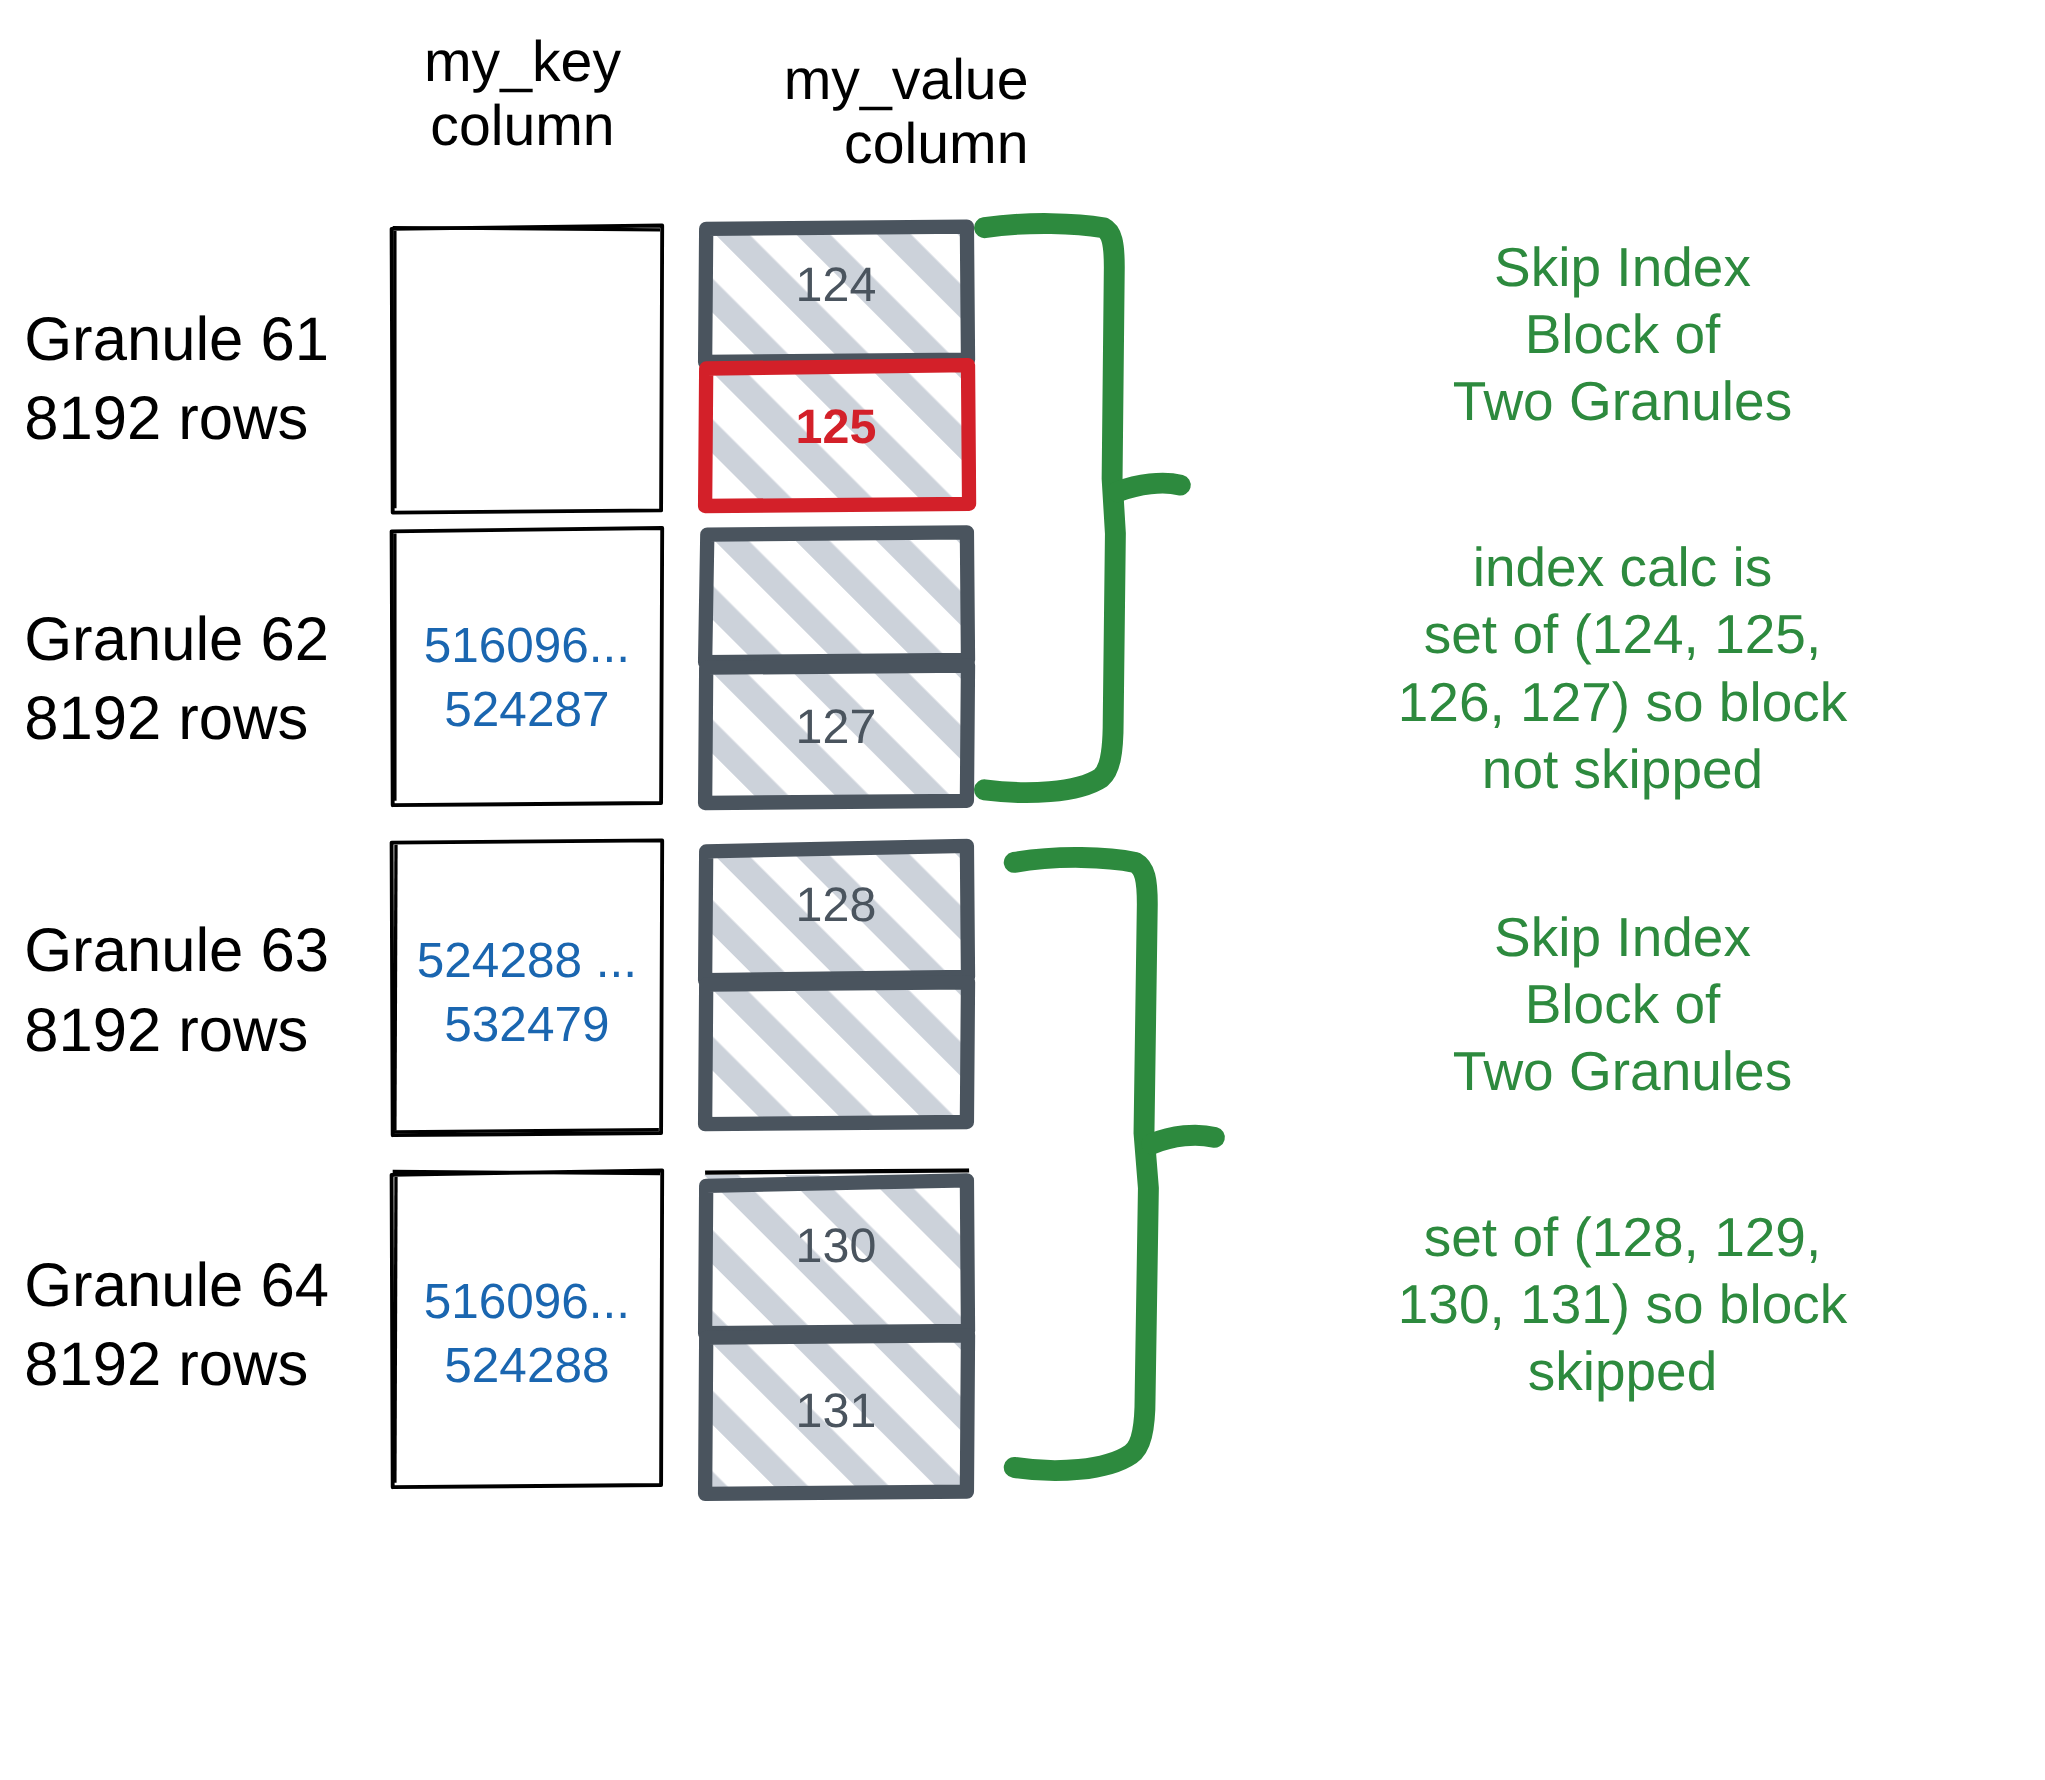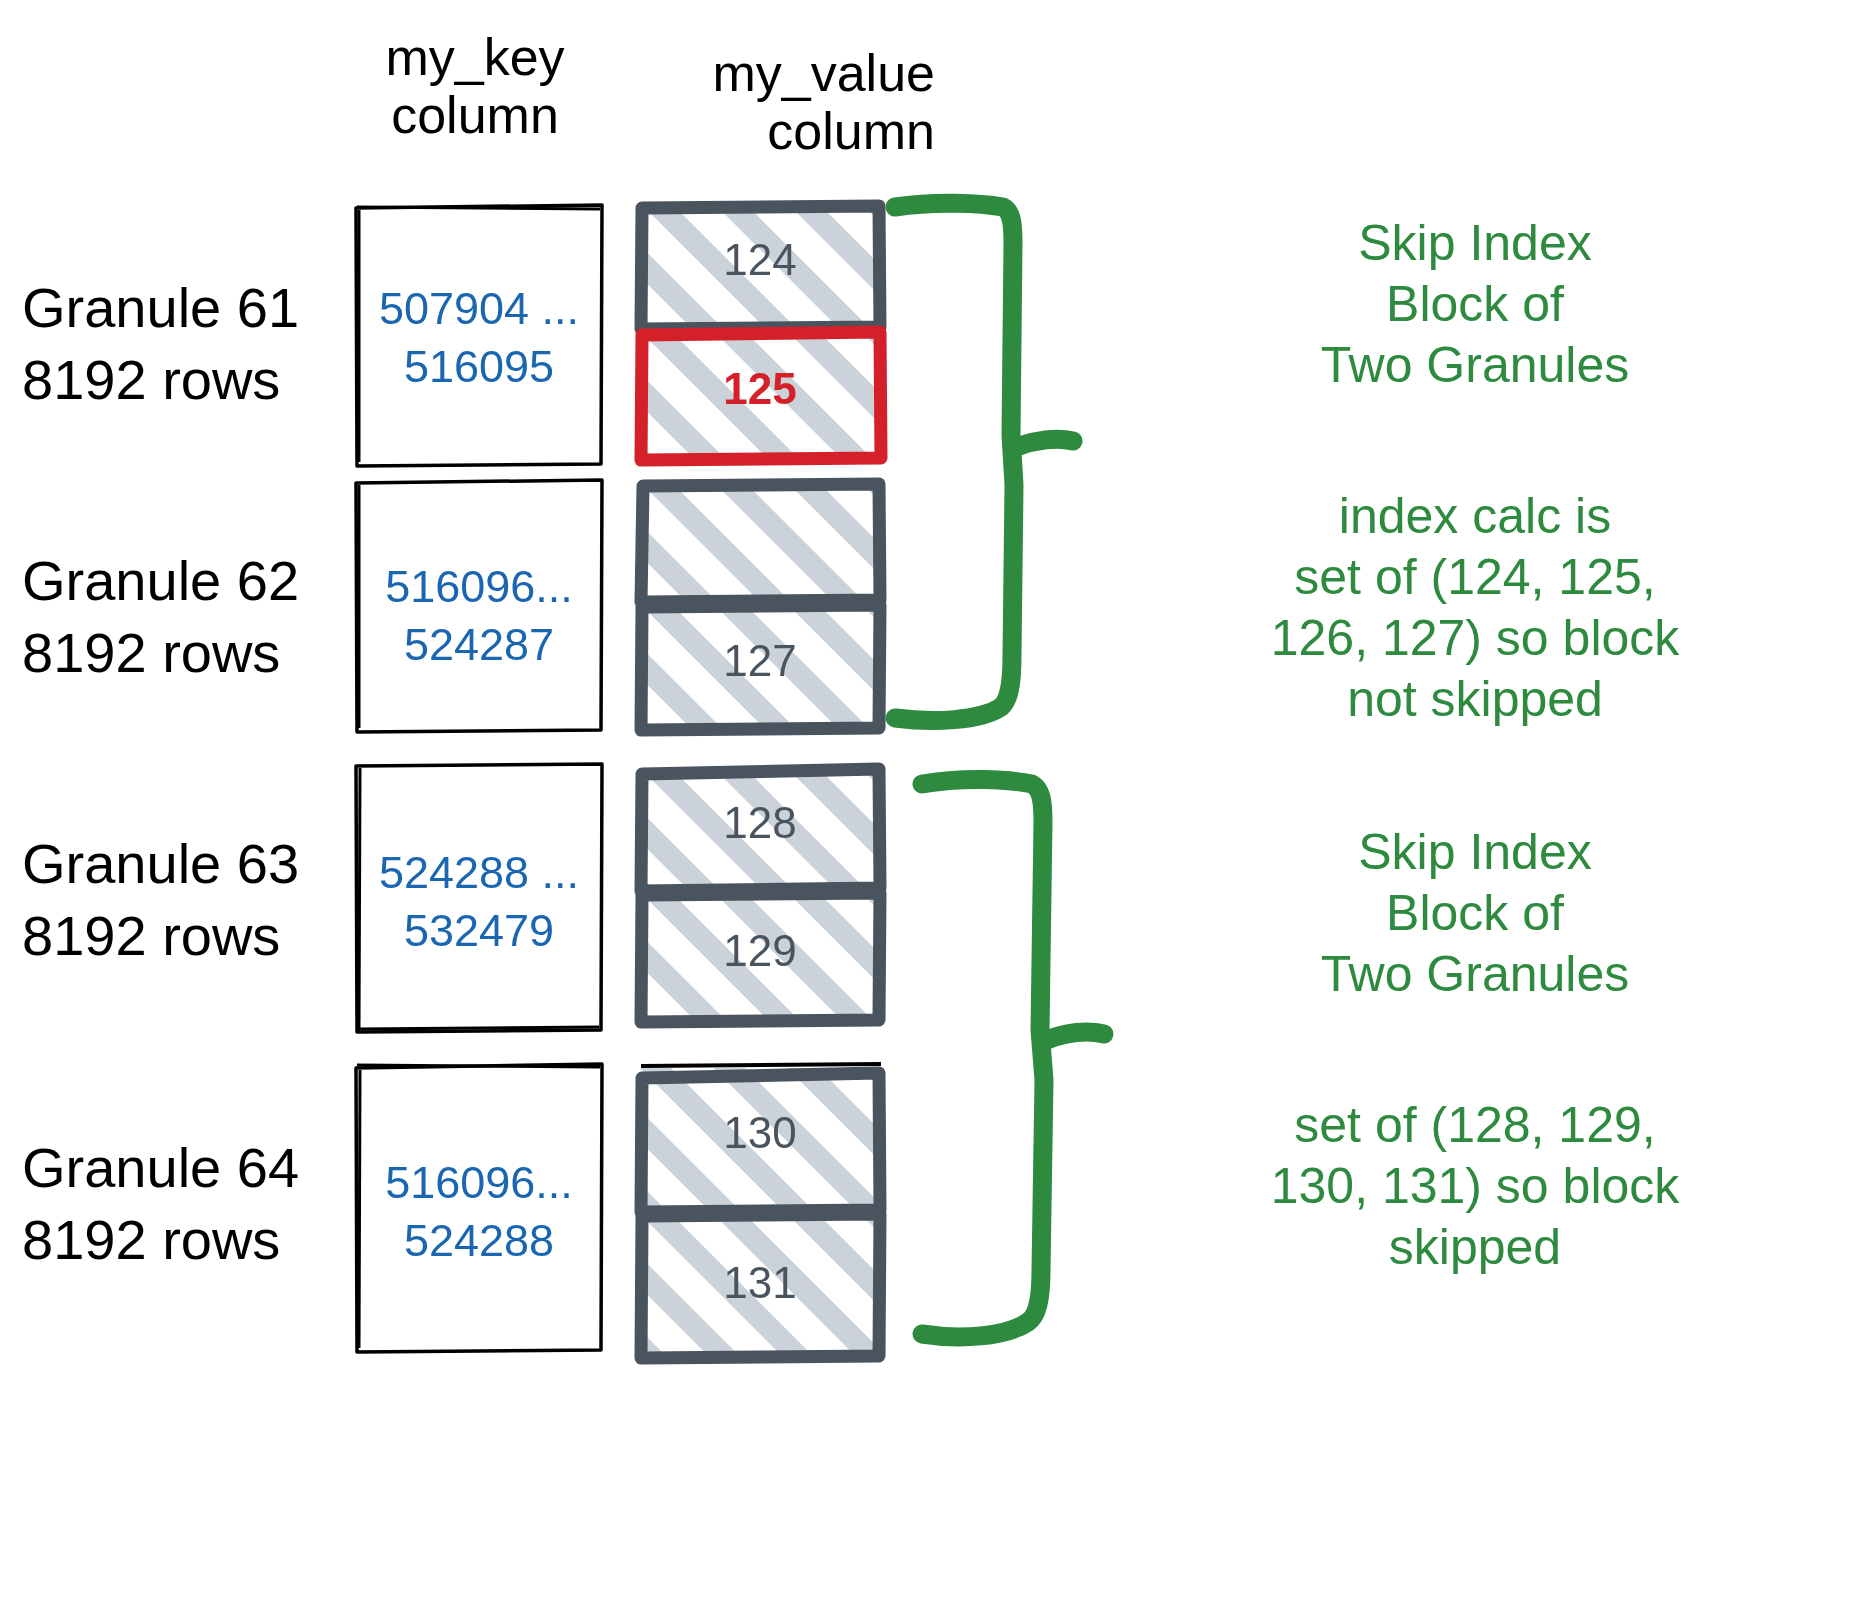--- a/index.html
+++ b/index.html
@@ -96,22 +96,20 @@
 
   <div class="row-label" style="top:272px">Granule 61
 8192 rows</div>
 
   <div class="key-box" style="top:202px; height:260px">
     <svg class="sketch" viewBox="0 0 264 276" preserveAspectRatio="none">
       <path d="M9,12 L255,9 L254,268 L10,270 Z" fill="#fff" stroke="#000" stroke-width="3.5" stroke-linejoin="round"></path>
       <path d="M12,14 L12,266" fill="none" stroke="#000" stroke-width="3"></path>
       <path d="M10,11 L253,13" fill="none" stroke="#000" stroke-width="3"></path>
     </svg>
-    <div class="key-text" style="top:78px">507904 ...
-516095</div>
   </div>
 
   <div class="val-cell" style="top:203px; height:125px">
     <svg class="hatch" viewBox="0 0 240 125" preserveAspectRatio="none">
       <defs>
           <pattern id="h1" width="52" height="52" patternUnits="userSpaceOnUse" patternTransform="rotate(-45)">
         <rect width="52" height="52" fill="#fff"></rect>
             <rect width="22" height="52" fill="#ccd2da"></rect>
       </pattern>
         </defs>
@@ -217,21 +215,20 @@
           <pattern id="h6" width="52" height="52" patternUnits="userSpaceOnUse" patternTransform="rotate(-45)">
         <rect width="52" height="52" fill="#fff"></rect>
             <rect width="22" height="52" fill="#ccd2da"></rect>
       </pattern>
         </defs>
       <rect width="240" height="128" fill="url(#h6)"></rect>
     </svg>
     <svg class="frame" viewBox="0 0 256 144" preserveAspectRatio="none">
       <path d="M10,9 L248,7 L247,134 L9,136 Z" fill="none" stroke="#4a545e" stroke-width="13" stroke-linejoin="round"></path>
     </svg>
-    <div class="val-num" style="top:34px">129</div>
   </div>
 
   <div class="row-label" style="top:1132px">Granule 64
 8192 rows</div>
 
   <div class="key-box" style="top:1062px; height:288px">
     <svg class="sketch" viewBox="0 0 264 304" preserveAspectRatio="none">
       <path d="M9,12 L255,8 L254,294 L10,296 Z" fill="#fff" stroke="#000" stroke-width="3.5" stroke-linejoin="round"></path>
       <path d="M10,9 L253,11" fill="none" stroke="#000" stroke-width="3"></path>
       <path d="M13,14 L12,292" fill="none" stroke="#000" stroke-width="3"></path>

